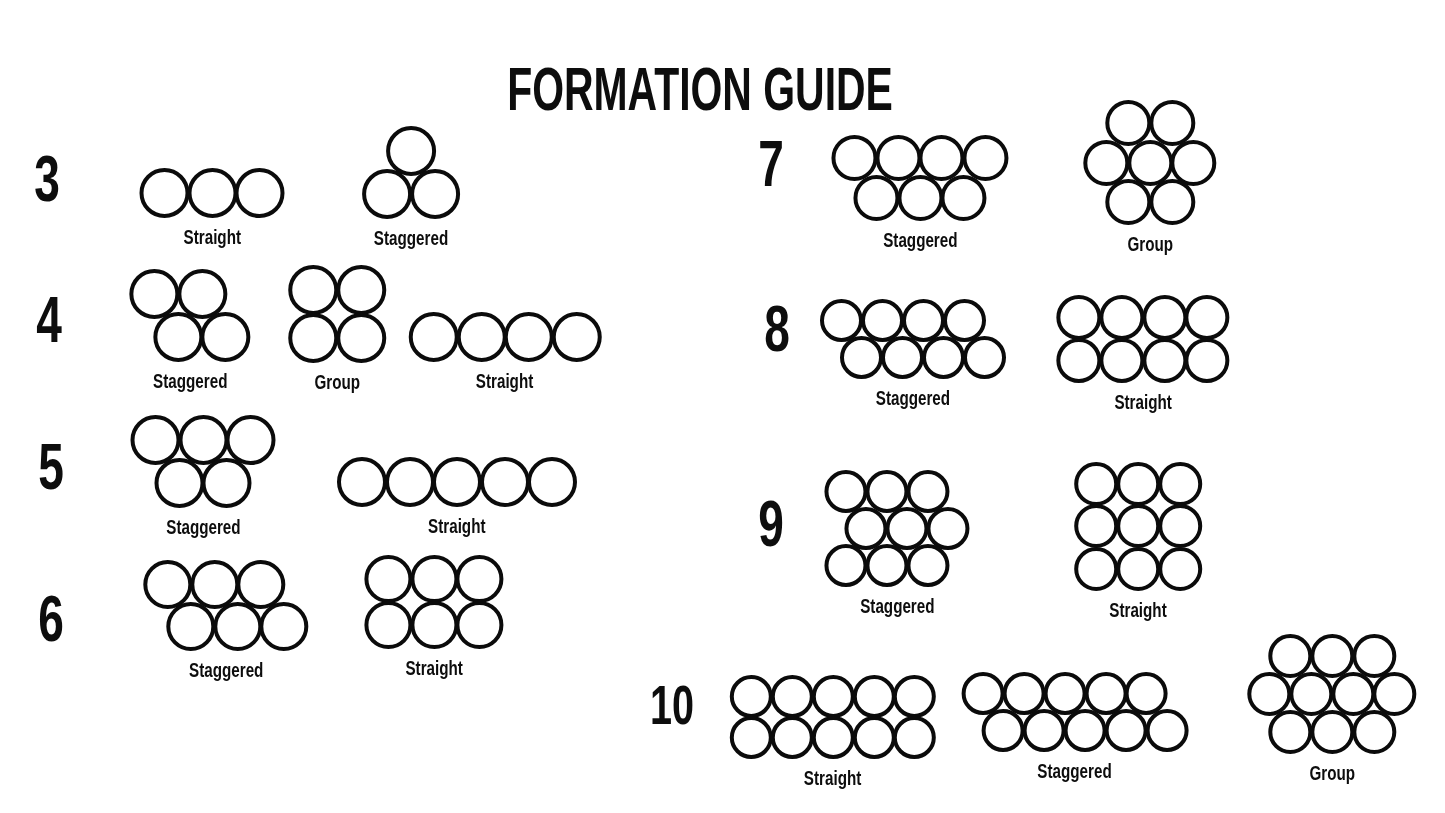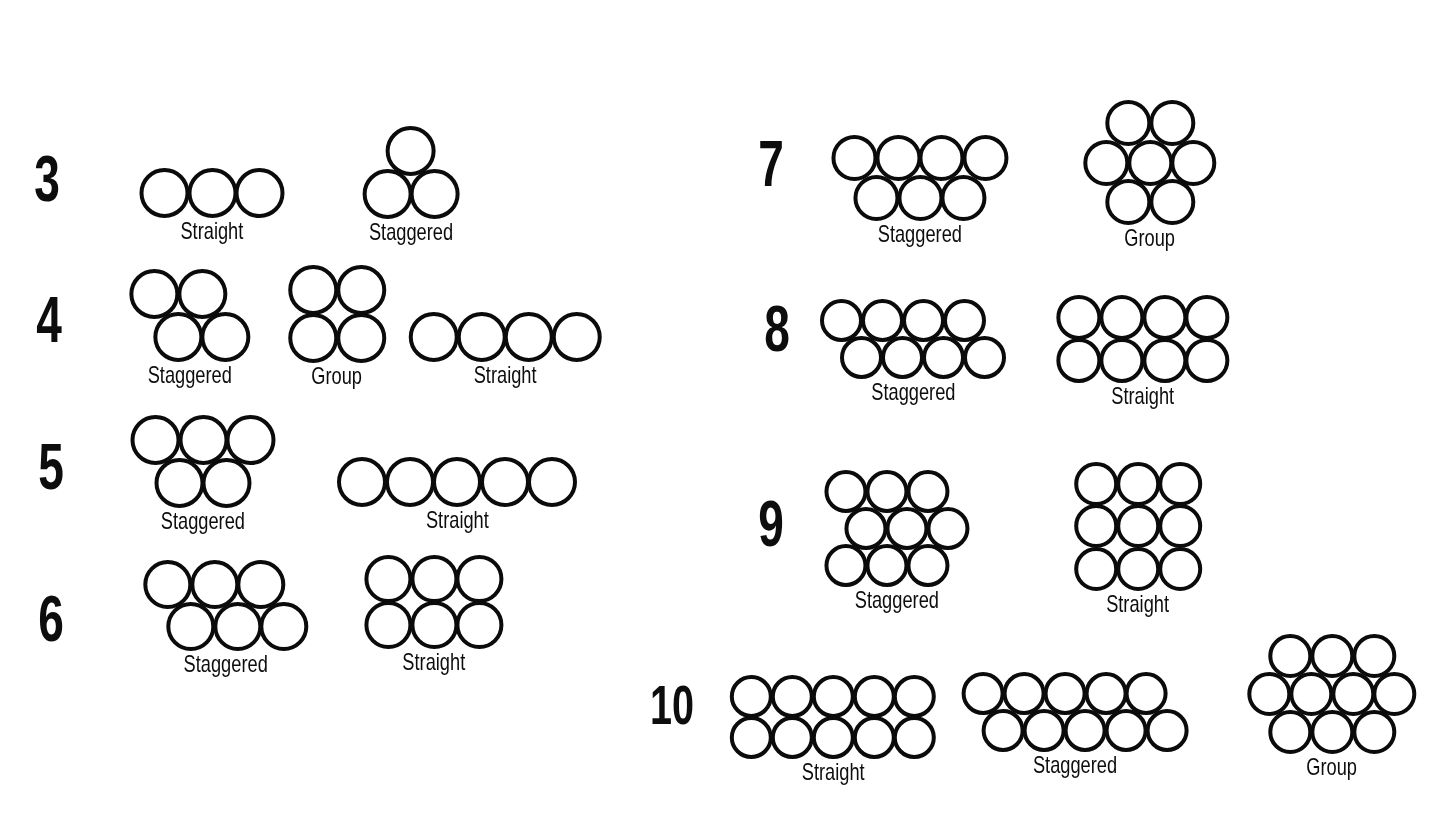--- a/index.html
+++ b/index.html
@@ -36,31 +36,32 @@
   }
   .circles{position:relative;}
   .circle{
     position:absolute;
     box-sizing:border-box;
     border:4px solid #0b0b0b;
     border-radius:50%;
     background:transparent;
   }
   figcaption.cap{
-    margin-top:0;
-    font-size:24px;font-weight:400;line-height:1.1;
+    margin-top:8px;
+    font-size:20px;font-weight:700;line-height:1.1;
     white-space:nowrap;
   }
   figcaption.cap .cond{transform:scaleX(0.76);}
 </style>
 </head>
 <body>
 
 <div id="canvas">
 
+  <h1 class="title"><span class="cond">FORMATION GUIDE</span></h1>
 
   <div class="num" style="left:47px;top:147px"><span class="cond">3</span></div>
   <div class="num" style="left:49px;top:288px"><span class="cond">4</span></div>
   <div class="num" style="left:51px;top:435px"><span class="cond">5</span></div>
   <div class="num" style="left:51px;top:587px"><span class="cond">6</span></div>
   <div class="num" style="left:771px;top:132px"><span class="cond">7</span></div>
   <div class="num" style="left:777px;top:297px"><span class="cond">8</span></div>
   <div class="num" style="left:771px;top:492px"><span class="cond">9</span></div>
   <div class="num small" style="left:672px;top:678px"><span class="cond">10</span></div>
 

